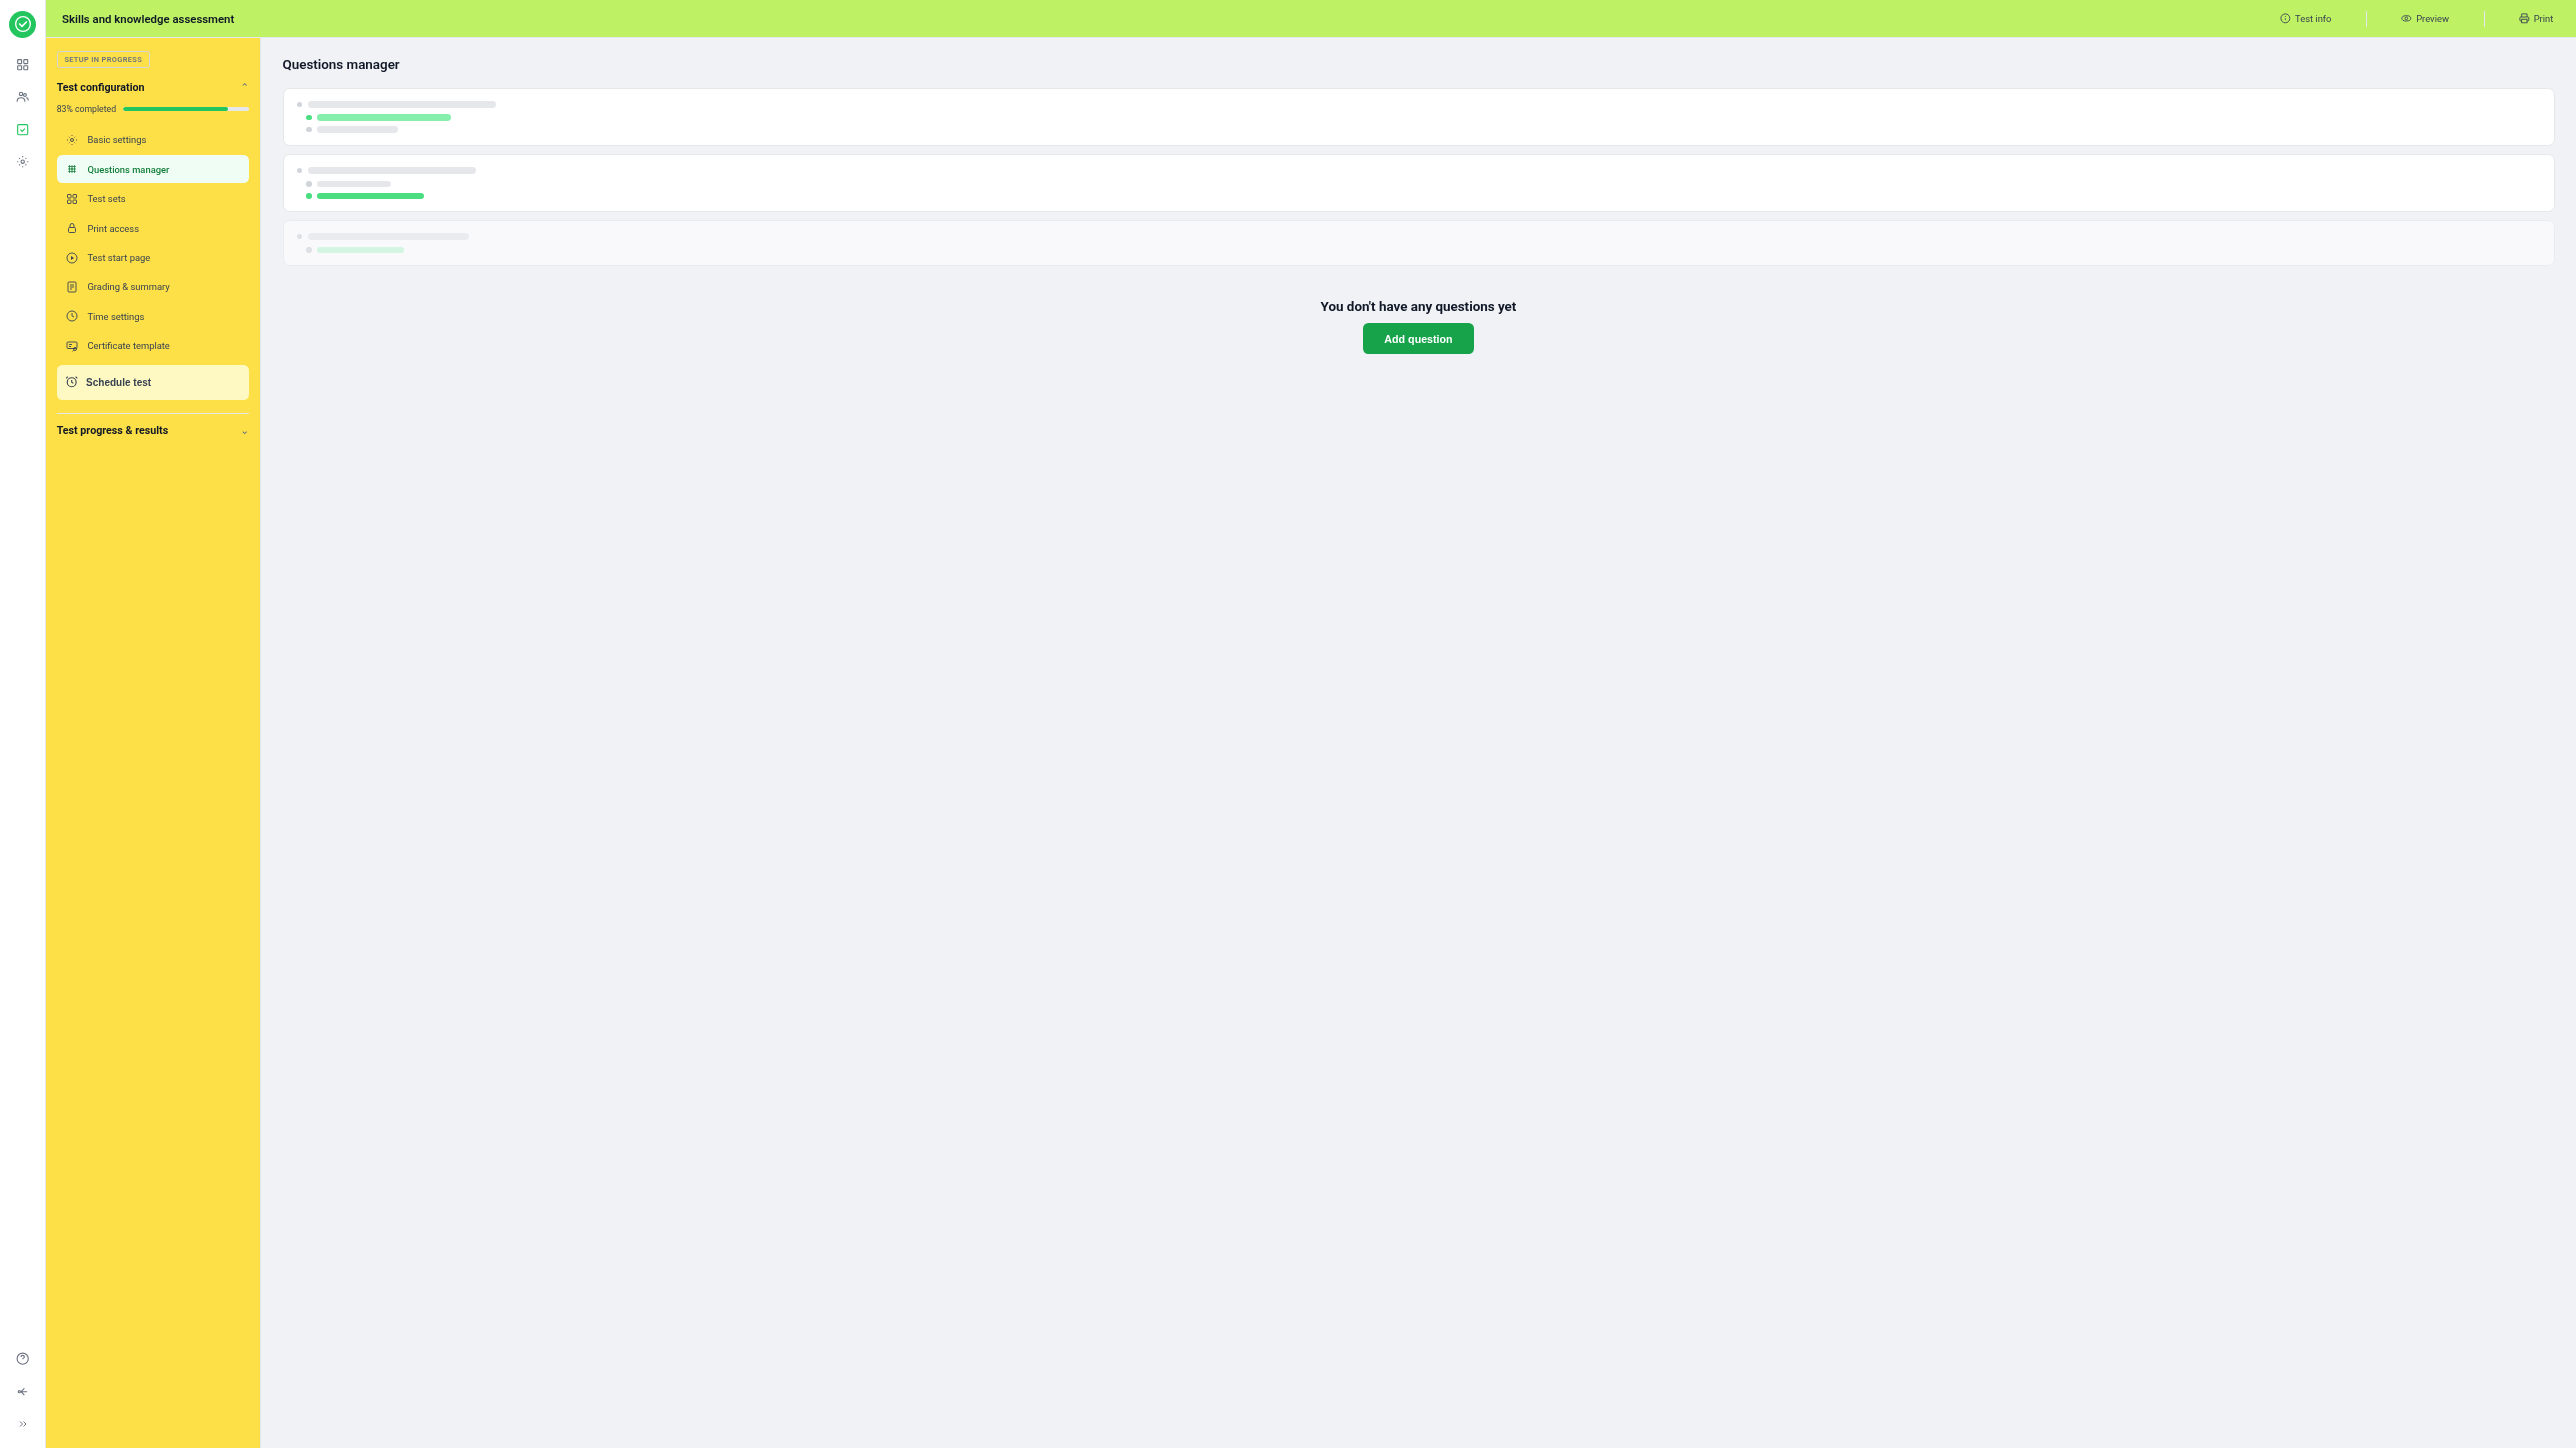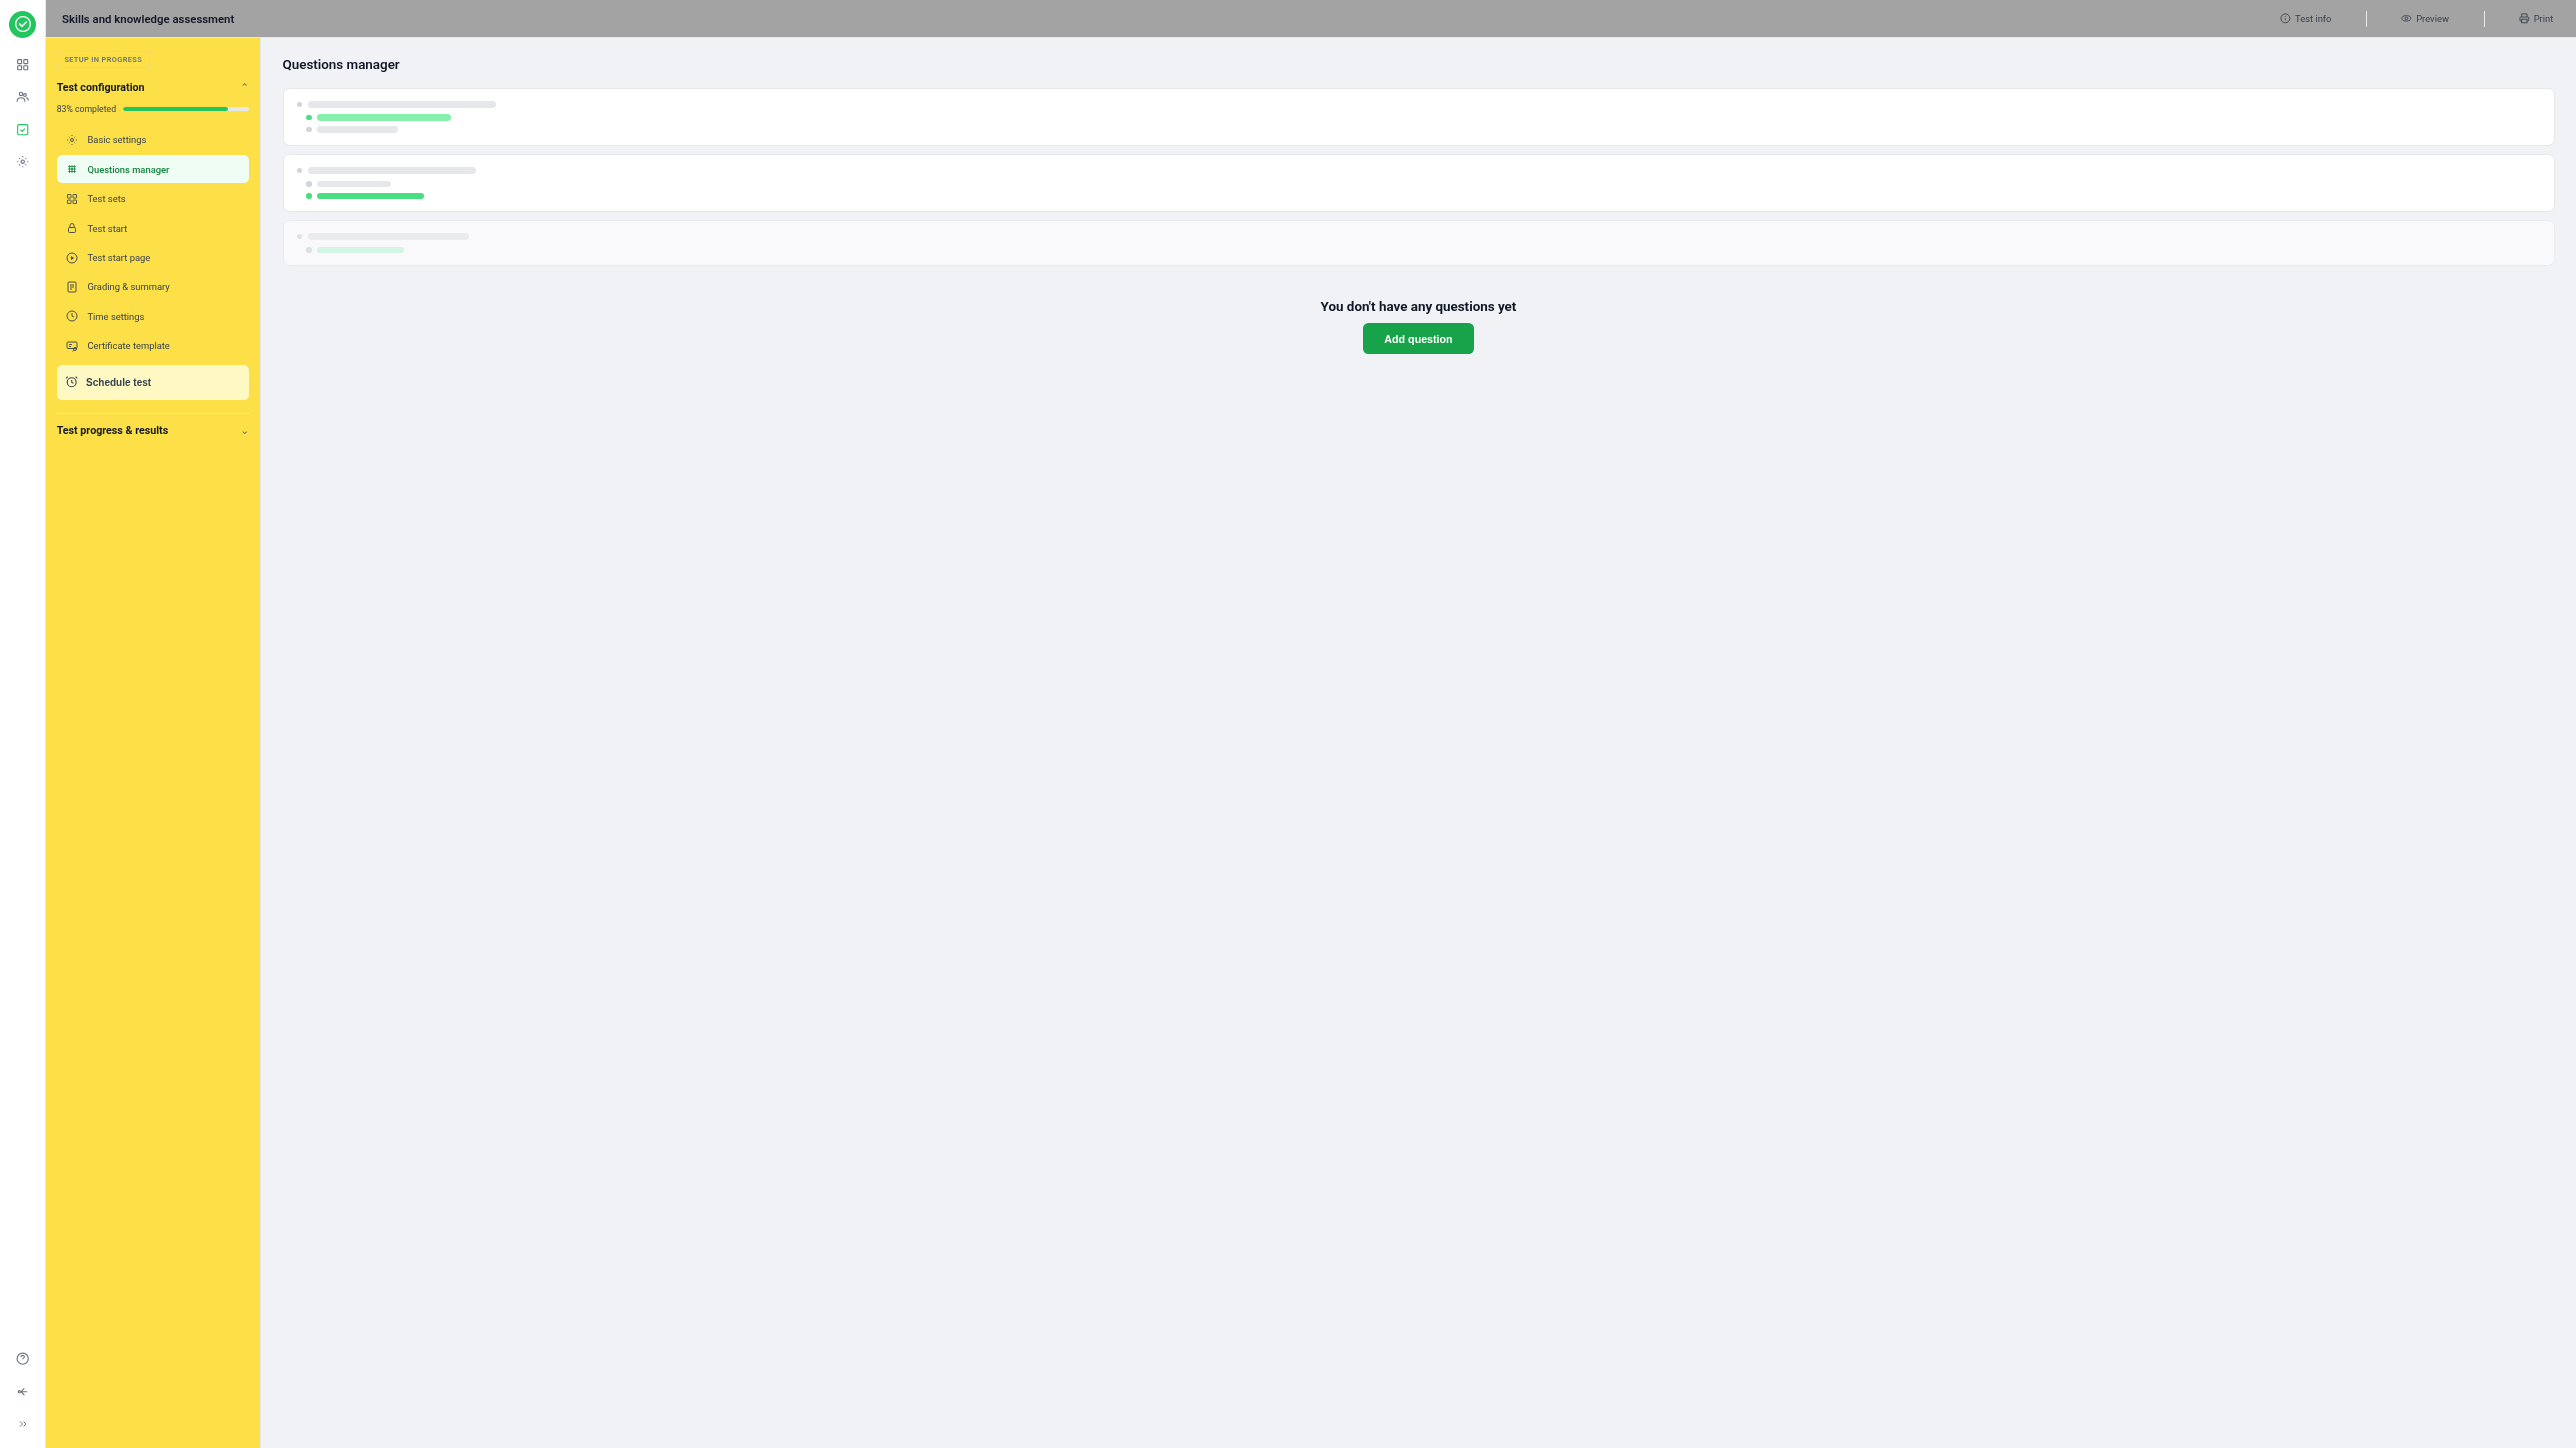--- a/index.html
+++ b/index.html
@@ -39,21 +39,21 @@
     
     .main-area {
       flex: 1;
       display: flex;
       flex-direction: column;
       overflow: hidden;
     }
 
     
     .top-bar {
-      background: #a3a3a3;
+      background: #bef264;
       border-bottom: 0.7px solid #e5e7eb;
       padding: 0 16px;
       height: 38px;
       display: flex;
       align-items: center;
       justify-content: space-between;
       flex-shrink: 0;
     }
     .top-bar-title {
       font-size: 11.4px;
@@ -440,21 +440,21 @@
         <span>Test sets</span>
       </div>
 
       <div class="sidebar-nav-item">
         <span class="item-icon">
           <svg width="12" height="12" viewBox="0 0 24 24" fill="none" stroke="currentColor" stroke-width="1.8">
             <rect x="5" y="11" width="14" height="10" rx="2"></rect>
             <path d="M8 11V7a4 4 0 018 0v4"></path>
           </svg>
         </span>
-        <span>Test start</span>
+        <span>Print access</span>
       </div>
 
       <div class="sidebar-nav-item">
         <span class="item-icon">
           <svg width="12" height="12" viewBox="0 0 24 24" fill="none" stroke="currentColor" stroke-width="1.8">
             <circle cx="12" cy="12" r="10"></circle>
             <polygon points="10,8 16,12 10,16" fill="currentColor" stroke="none"></polygon>
           </svg>
         </span>
         <span>Test start page</span>

